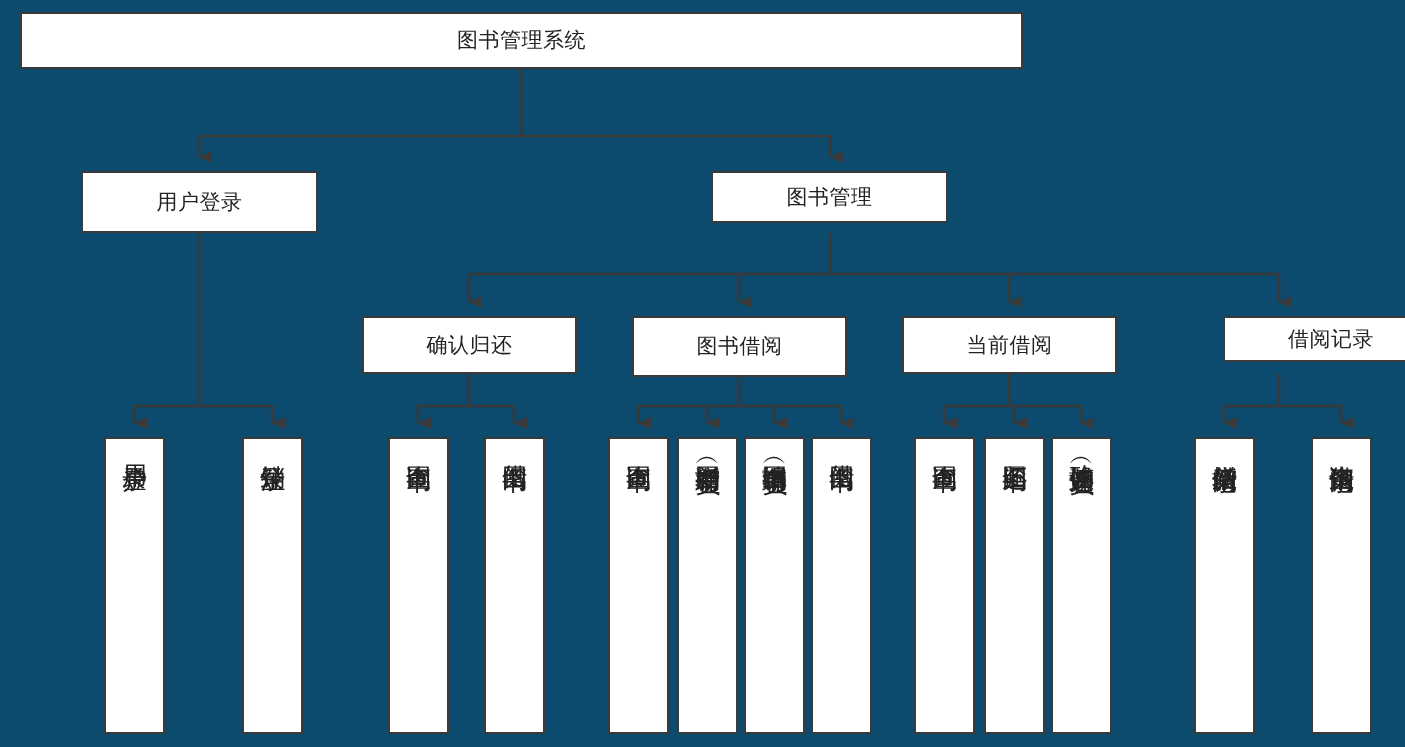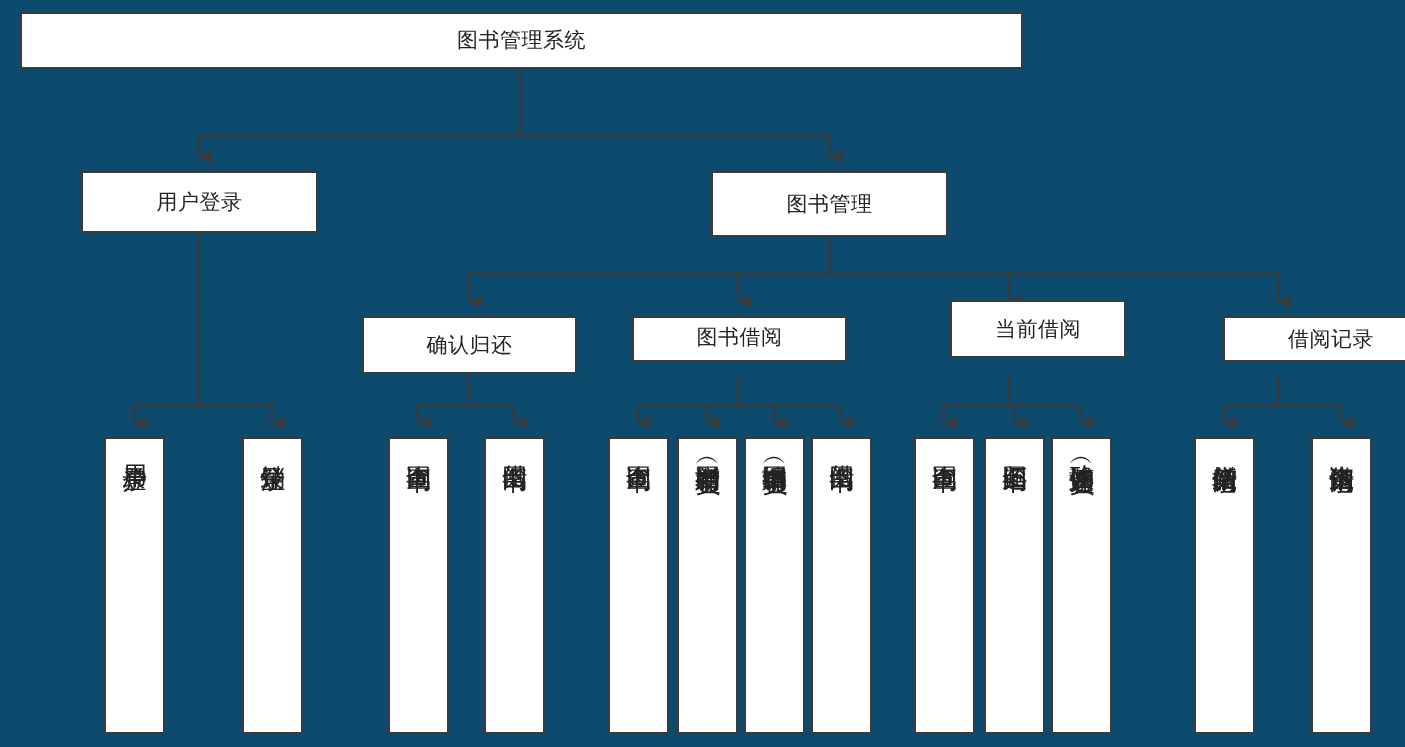--- a/index.html
+++ b/index.html
@@ -136,31 +136,31 @@
     </g>
   </svg>
 
   <div class="node horiz" style="left:20px; top:12px; width:1003px; height:57px;">
     <span class="label">图书管理系统</span>
   </div>
 
   <div class="node horiz" style="left:81px; top:171px; width:237px; height:62px;">
     <span class="label">用户登录</span>
   </div>
-  <div class="node horiz" style="left:711px; top:171px; width:237px; height:66px;font-family:Liberation Serif, serif;">
+  <div class="node horiz" style="left:711px; top:171px; width:237px; height:52px;font-family:Liberation Serif, serif;">
     <span class="label">图书管理</span>
   </div>
 
   <div class="node horiz" style="left:362px; top:316px; width:215px; height:58px;">
     <span class="label">确认归还</span>
   </div>
-  <div class="node horiz" style="left:632px; top:316px; width:215px; height:46px;font-family:Liberation Mono, monospace;">
+  <div class="node horiz" style="left:632px; top:316px; width:215px; height:61px;">
     <span class="label">图书借阅</span>
   </div>
-  <div class="node horiz" style="left:902px; top:300px; width:176px; height:58px;margin-left:48px;">
+  <div class="node horiz" style="left:902px; top:316px; width:215px; height:58px;">
     <span class="label">当前借阅</span>
   </div>
   <div class="node horiz" style="left:1223px; top:316px; width:216px; height:46px;">
     <span class="label">借阅记录</span>
   </div>
 
   <div class="node vert" style="left:104px; top:437px; width:61px; height:297px;">
     <span class="label">用户登录</span>
   </div>
   <div class="node vert" style="left:242px; top:437px; width:61px; height:297px;">

